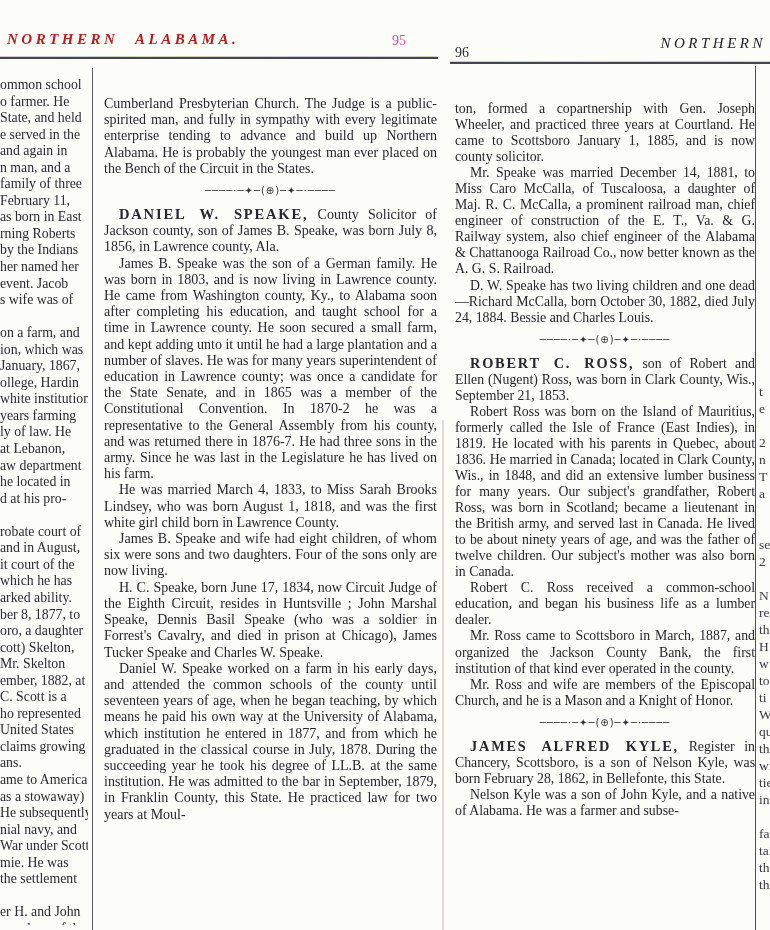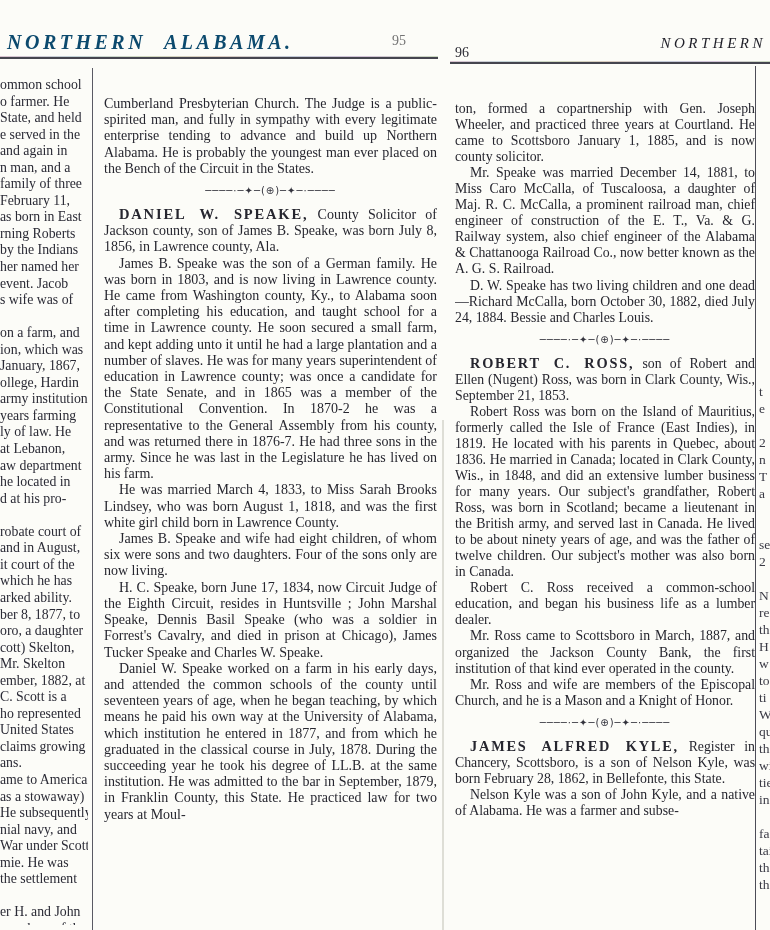--- a/index.html
+++ b/index.html
@@ -6,24 +6,24 @@
   body{
     width:770px;height:930px;overflow:hidden;position:relative;
     background:#ffffff;
     font-family:"Liberation Serif","DejaVu Serif",serif;
     color:#26262f;
   }
   .paper{position:absolute;inset:0;background:#fcfcf8;}
   
   .head-title-left{
     position:absolute;left:7px;top:31px;
-    font-style:italic;font-weight:bold;font-size:20px;
-    letter-spacing:3.5px;word-spacing:10px;color:#0c4a6e;white-space:nowrap;
+    font-style:italic;font-weight:bold;font-size:15px;
+    letter-spacing:3.5px;word-spacing:10px;color:#b91c1c;white-space:nowrap;
   }
-  .head-num-left{position:absolute;left:392px;top:33px;font-size:14px;color:#737373;}
+  .head-num-left{position:absolute;left:392px;top:33px;font-size:14px;color:#ec4899;}
   .head-num-right{position:absolute;left:455px;top:37px;font-size:14px;color:#2a2a33;margin-top:8px;}
   .head-title-right{
     position:absolute;right:4px;top:35px;
     font-style:italic;font-weight:normal;font-size:15px;
     letter-spacing:3.5px;color:#1f1f28;white-space:nowrap;
   }
   
   .hrule{position:absolute;height:2px;background:#45454f;}
   .hrule::after{
     content:"";position:absolute;left:0;right:0;top:-1px;height:1px;opacity:.5;
@@ -93,21 +93,21 @@
     <div class="fline">rning Roberts</div>
     <div class="fline">by the Indians</div>
     <div class="fline">her named her</div>
     <div class="fline">event.  Jacob</div>
     <div class="fline">s wife was of</div>
     <div class="fline">&nbsp;</div>
     <div class="fline">on a farm, and</div>
     <div class="fline">ion, which was</div>
     <div class="fline">January, 1867,</div>
     <div class="fline">ollege, Hardin</div>
-    <div class="fline">army institution</div>
+    <div class="fline">white institution</div>
     <div class="fline">years farming</div>
     <div class="fline">ly of law.  He</div>
     <div class="fline">at  Lebanon,</div>
     <div class="fline">aw department</div>
     <div class="fline">he located in</div>
     <div class="fline">d at his pro-</div>
     <div class="fline">&nbsp;</div>
     <div class="fline">robate court of</div>
     <div class="fline">and in August,</div>
     <div class="fline">it court of the</div>

